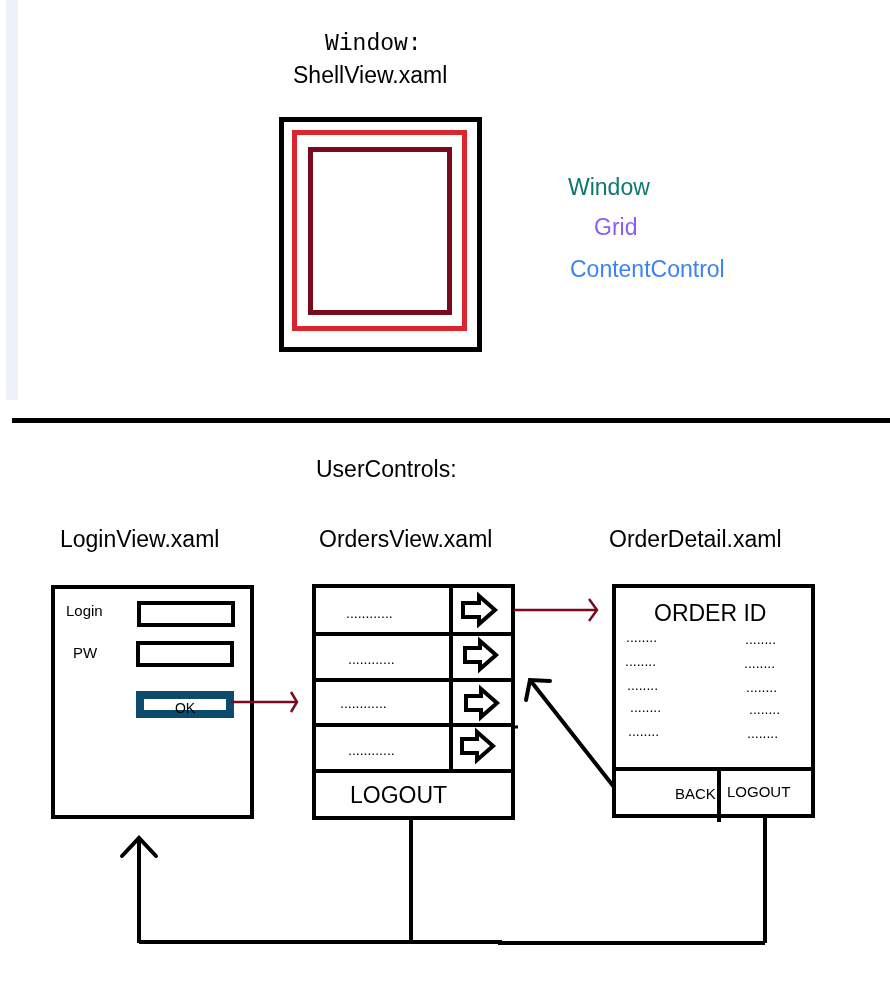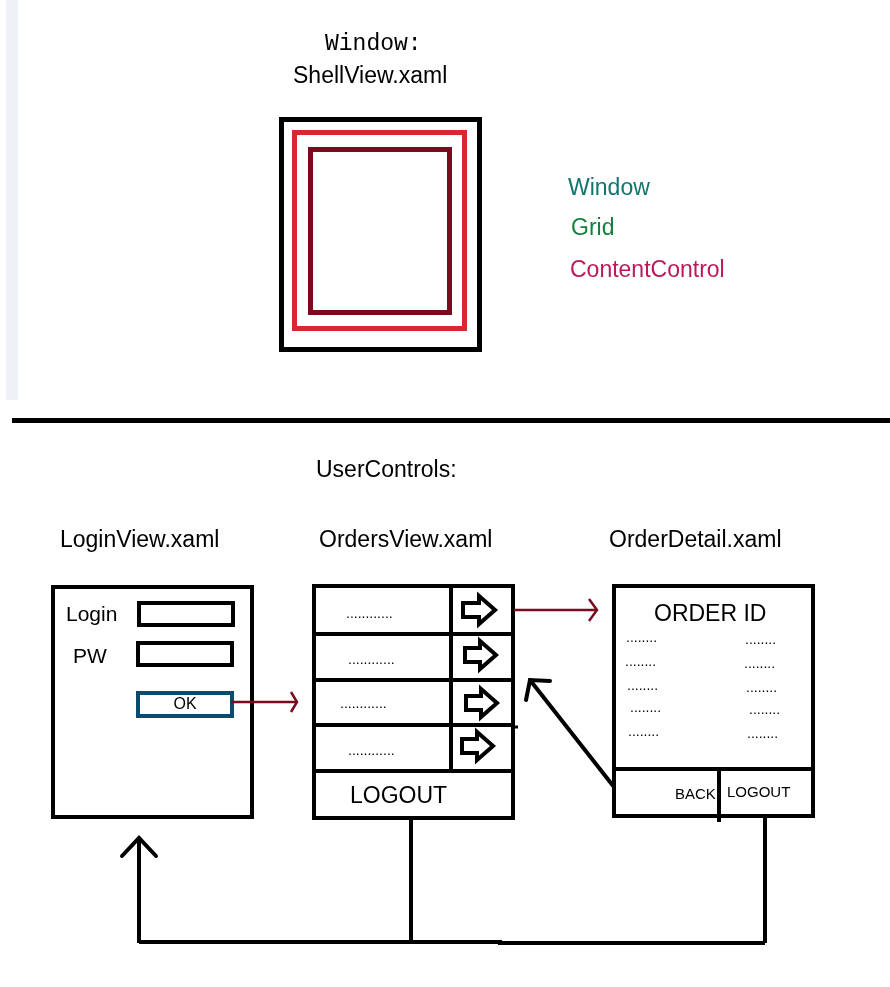--- a/index.html
+++ b/index.html
@@ -4,41 +4,41 @@
 <style>
   html, body { margin:0; padding:0; background:#ffffff; }
   body { width:890px; height:987px; position:relative; overflow:hidden;
          font-family: "Liberation Sans", "DejaVu Sans", sans-serif; color:#000; }
   .abs { position:absolute; }
   .lbl { position:absolute; font-size:23px; white-space:nowrap; }
   .leftstrip { left:6px; top:0; width:12px; height:400px; background:#eef1f7; }
   svg.wire { position:absolute; left:0; top:0; width:890px; height:987px; }
   .box { position:absolute; border:4px solid #000; box-sizing:border-box; background:#fff; }
   .field { position:absolute; border:4px solid #000; box-sizing:border-box; background:#fff; }
-  .small { font-size:21px; }
-  .okbtn { position:absolute; border:4px solid #0c4a6e; box-sizing:border-box; background:#fff;
-           font-size:16px; text-align:center; line-height:18px; }
+  .small { font-size:15px; }
+  .okbtn { position:absolute; border:8px solid #0c4a6e; box-sizing:border-box; background:#fff;
+           font-size:14px; text-align:center; line-height:18px; }
   .row { position:absolute; left:0; width:100%; box-sizing:border-box; border-bottom:4px solid #000; }
   .dots { position:absolute; font-size:14px; letter-spacing:0px; line-height:14px; }
 </style>
 </head>
 <body>
 
 <div class="abs leftstrip"></div>
 
 <div class="lbl" style="left:325px;top:31px;font-family:Liberation Mono, monospace;">Window:</div>
 <div class="lbl" style="left:293px;top:62px;">ShellView.xaml</div>
 
 <div class="abs" style="left:279px;top:117px;width:203px;height:235px;border:5px solid #000;box-sizing:border-box;"></div>
 <div class="abs" style="left:292px;top:130px;width:175px;height:201px;border:5px solid #d9262f;box-sizing:border-box;"></div>
 <div class="abs" style="left:308px;top:147px;width:144px;height:168px;border:5px solid #7a0b1f;box-sizing:border-box;"></div>
 
 <div class="lbl" style="left:568px;top:174px;color:#0f766e;">Window</div>
-<div class="lbl" style="left:571px;top:214px;color:#15803d;">Grid</div>
-<div class="lbl" style="left:570px;top:256px;color:#be185d;">ContentControl</div>
+<div class="lbl" style="left:594px;top:214px;color:#8b5cf6;">Grid</div>
+<div class="lbl" style="left:570px;top:256px;color:#3b82f6;">ContentControl</div>
 
 <div class="abs" style="left:12px;top:418px;width:878px;height:5px;background:#000;"></div>
 
 <div class="lbl" style="left:316px;top:456px;">UserControls:</div>
 
 <div class="lbl" style="left:60px;top:526px;">LoginView.xaml</div>
 <div class="lbl" style="left:319px;top:526px;">OrdersView.xaml</div>
 <div class="lbl" style="left:609px;top:526px;">OrderDetail.xaml</div>
 
 <div class="box" style="left:51px;top:585px;width:203px;height:234px;">

